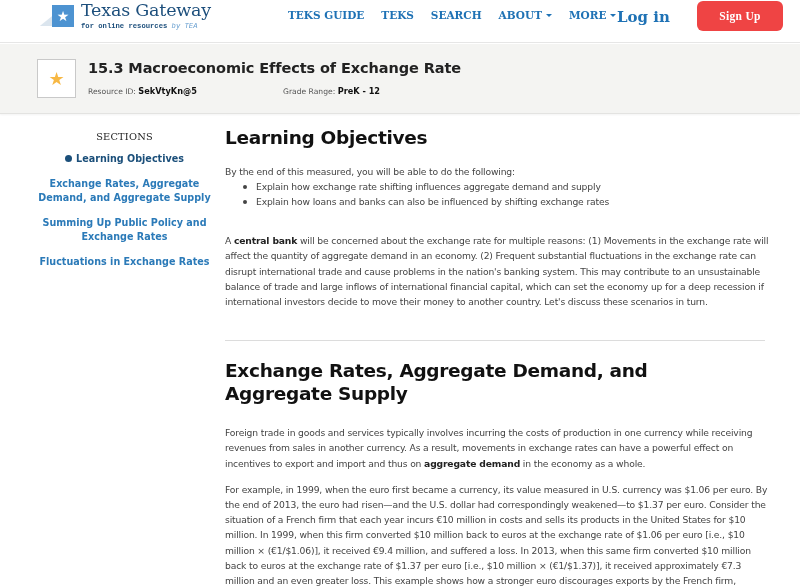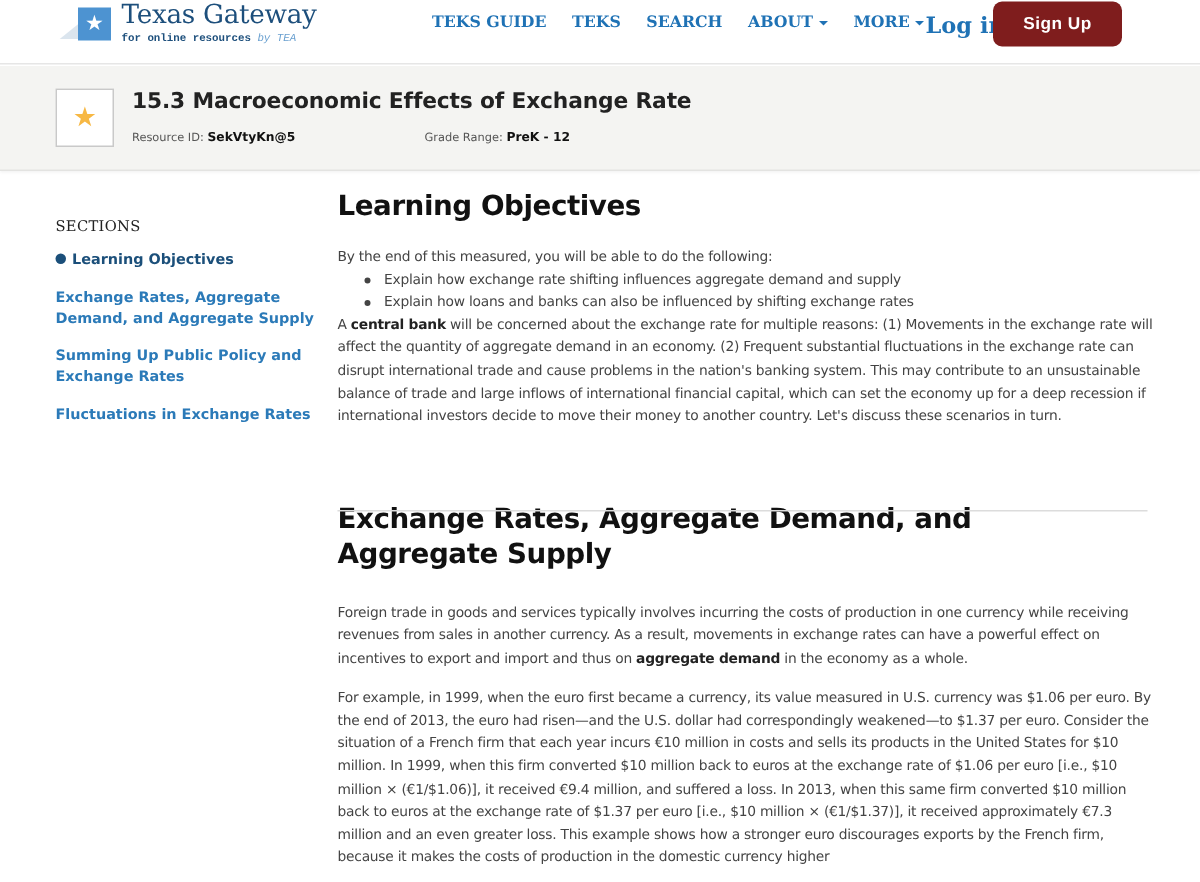--- a/index.html
+++ b/index.html
@@ -12,33 +12,33 @@
     .logo-tail { position: absolute; left: 0; top: 14px; width: 0; height: 0; border-top: 10px solid transparent; border-right: 16px solid #d7e2ec; border-bottom: 0 solid transparent; transform: skewX(20deg); opacity: .9; }
     .logo-badge { position: absolute; left: 14px; top: 3px; width: 22px; height: 22px; background: #4d93d1; display: flex; align-items: center; justify-content: center; color: #fff; font-size: 14px; line-height: 1; }
     .logo-title { position: absolute; left: 43px; top: -2px; font-family: "DejaVu Serif", "Liberation Serif", serif; font-weight: normal; font-size: 17.5px; color: #1d4f7c; letter-spacing: -0.2px; white-space: nowrap; }
     .logo-sub { position: absolute; left: 43px; top: 20px; font-family: Liberation Mono, monospace; font-weight: bold; font-size: 7.2px; color: #1d4f7c; white-space: nowrap; }
     .logo-sub .by { font-style: italic; font-weight: normal; color: #6aa0d0; }
 
     .navlinks { position: absolute; top: 9px; left: 288px; display: flex; gap: 0; align-items: center; }
     .navlink { font-family: "DejaVu Serif", "Liberation Serif", serif; font-weight: bold; font-size: 10.5px; color: #1f72b5; white-space: nowrap; margin-right: 17px; display: flex; align-items: center; }
     .caret { display: inline-block; width: 0; height: 0; border-left: 3px solid transparent; border-right: 3px solid transparent; border-top: 3px solid #1f72b5; margin-left: 4px; }
     .login { position: absolute; left: 617px; top: 8px; font-family: "DejaVu Serif", "Liberation Serif", serif; font-weight: bold; font-size: 15px; color: #1f72b5; }
-    .signup { position: absolute; left: 662px; top: 1px; width: 86px; height: 30px; background: #7f1d1d; border-radius: 6px; color: #fff; font-family: Liberation Sans, sans-serif; font-weight: bold; font-size: 11.5px; display: flex; align-items: center; justify-content: center; letter-spacing: .3px; }
+    .signup { position: absolute; left: 697px; top: 1px; width: 86px; height: 30px; background: #ef4444; border-radius: 6px; color: #fff; font-family: Liberation Serif, serif; font-weight: bold; font-size: 11.5px; display: flex; align-items: center; justify-content: center; letter-spacing: .3px; }
 
     
     .reshead { position: absolute; left: 0; top: 44px; width: 800px; height: 70px; background: #f4f4f2; border-bottom: 1px solid #e3e3e1; box-shadow: 0 1px 2px rgba(0,0,0,0.05); }
     .resicon { position: absolute; left: 37px; top: 15px; width: 39px; height: 39px; background: #fff; border: 1px solid #c9c9c9; display: flex; align-items: center; justify-content: center; color: #f7b844; font-size: 18px; }
     .restitle { position: absolute; left: 88px; top: 16px; font-family: "DejaVu Sans", "Liberation Sans", sans-serif; font-weight: bold; font-size: 14.5px; color: #222; white-space: nowrap; letter-spacing: -0.1px; }
     .resmeta { position: absolute; top: 42px; font-size: 7.6px; color: #555; white-space: nowrap; }
     .resmeta b { color: #111; font-weight: bold; font-size: 8.2px; }
     .meta-id { left: 88px; }
     .meta-grade { left: 283px; }
 
     
-    .sidebar { position: absolute; left: 37px; top: 146px; width: 175px; }
+    .sidebar { position: absolute; left: 37px; top: 131px; width: 175px; text-align: center; }
     .sections-title { font-family: "DejaVu Serif", "Liberation Serif", serif; font-size: 9.8px; color: #222; letter-spacing: .2px; margin-bottom: 10px; }
     .side-item { font-size: 9.6px; font-weight: bold; color: #2b7ab8; line-height: 14.5px; margin-bottom: 10px; display: block; }
     .side-item.active { color: #1b4f7a; }
     .dot { display: inline-block; width: 7px; height: 7px; border-radius: 50%; background: #1b4f7a; margin-right: 4px; vertical-align: 0px; }
 
     
     .main { position: absolute; left: 225px; top: 126px; width: 545px; }
     h2 { font-family: "DejaVu Sans", "Liberation Sans", sans-serif; font-weight: bold; color: #111; font-size: 18.5px; letter-spacing: -0.3px; line-height: 23px; }
     .p { font-size: 9.2px; line-height: 15.2px; color: #444; letter-spacing: -0.15px; }
     .p b { color: #222; }
@@ -99,21 +99,21 @@
   <div class="sections-title">SECTIONS</div>
   <a class="side-item active"><span class="dot"></span><span>Learning Objectives</span></a>
   <a class="side-item">Exchange Rates, Aggregate Demand, and Aggregate Supply</a>
   <a class="side-item">Summing Up Public Policy and Exchange Rates</a>
   <a class="side-item">Fluctuations in Exchange Rates</a>
 </nav>
 
 <main class="main">
   <h2 style="margin-bottom:15px;">Learning Objectives</h2>
   <p class="p">By the end of this measured, you will be able to do the following:</p>
-  <ul class="obj" style="margin-bottom:0;">
+  <ul class="obj" style="margin-bottom:24px;">
     <li>Explain how exchange rate shifting influences aggregate demand and supply</li>
     <li>Explain how loans and banks can also be influenced by shifting exchange rates</li>
   </ul>
   <p class="p"><span>A </span><b>central bank</b><span> will be concerned about the exchange rate for multiple reasons: (1) Movements in the exchange rate will affect the quantity of aggregate demand in an economy. (2) Frequent substantial fluctuations in the exchange rate can disrupt international trade and cause problems in the nation's banking system. This may contribute to an unsustainable balance of trade and large inflows of international financial capital, which can set the economy up for a deep recession if international investors decide to move their money to another country. Let's discuss these scenarios in turn.</span></p>
 
   <h2 style="margin-top:50px; margin-bottom:20px; width:520px;">Exchange Rates, Aggregate Demand, and Aggregate Supply</h2>
   <p class="p" style="margin-bottom:11px;"><span>Foreign trade in goods and services typically involves incurring the costs of production in one currency while receiving revenues from sales in another currency. As a result, movements in exchange rates can have a powerful effect on incentives to export and import and thus on </span><b>aggregate demand</b><span> in the economy as a whole.</span></p>
   <p class="p">For example, in 1999, when the euro first became a currency, its value measured in U.S. currency was $1.06 per euro. By the end of 2013, the euro had risen—and the U.S. dollar had correspondingly weakened—to $1.37 per euro. Consider the situation of a French firm that each year incurs €10 million in costs and sells its products in the United States for $10 million. In 1999, when this firm converted $10 million back to euros at the exchange rate of $1.06 per euro [i.e., $10 million × (€1/$1.06)], it received €9.4 million, and suffered a loss. In 2013, when this same firm converted $10 million back to euros at the exchange rate of $1.37 per euro [i.e., $10 million × (€1/$1.37)], it received approximately €7.3 million and an even greater loss. This example shows how a stronger euro discourages exports by the French firm, because it makes the costs of production in the domestic currency higher</p>
 </main>
 

